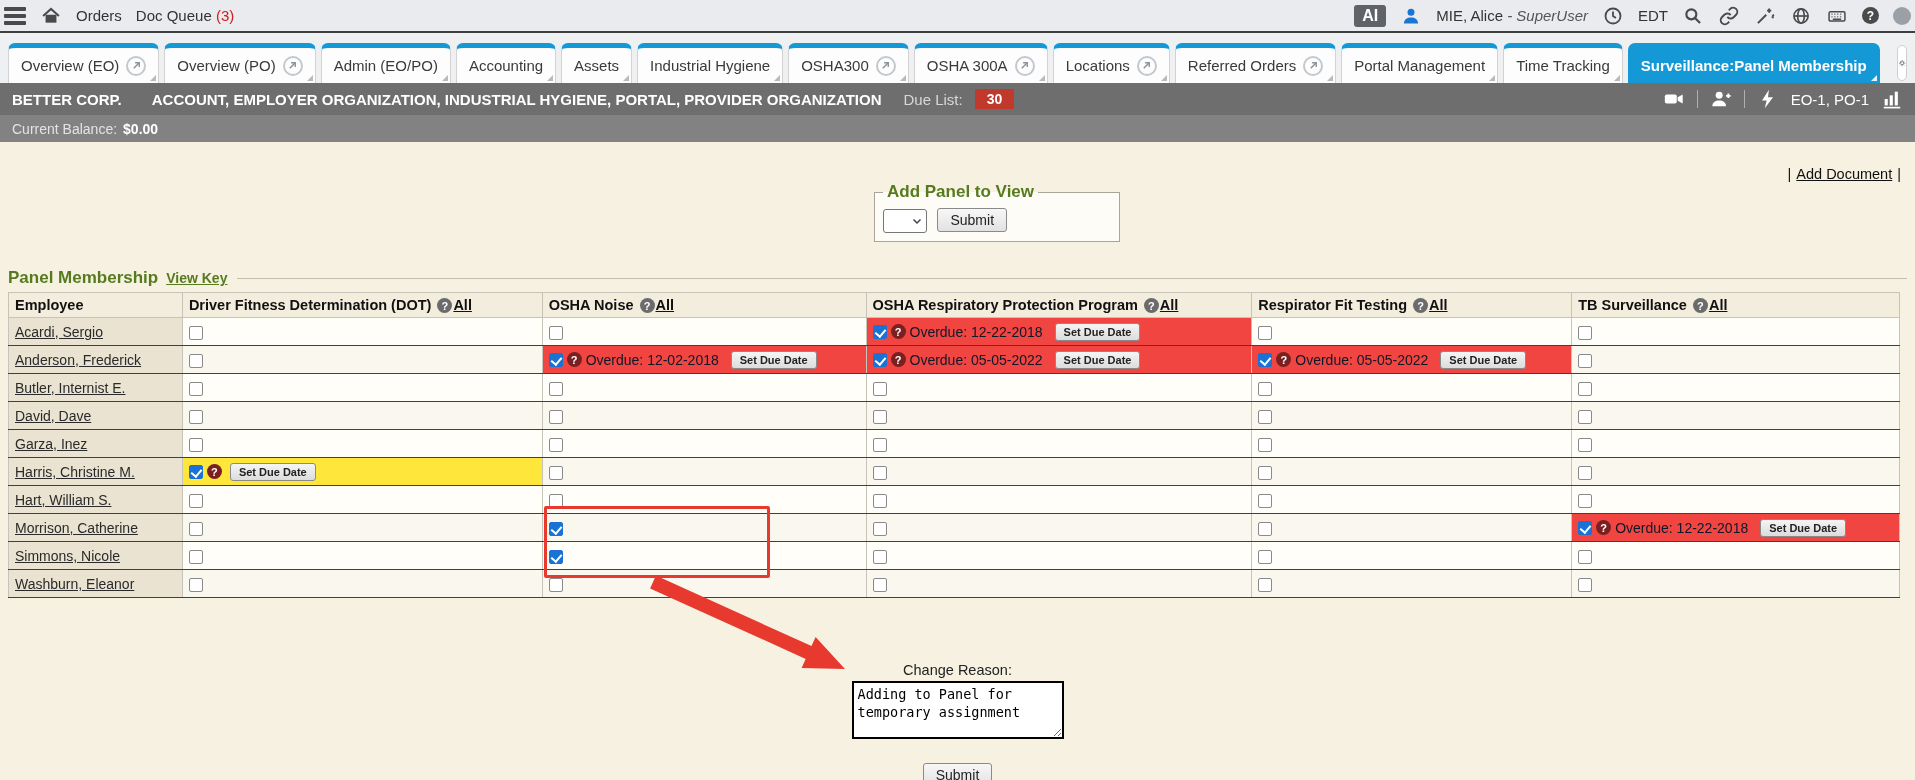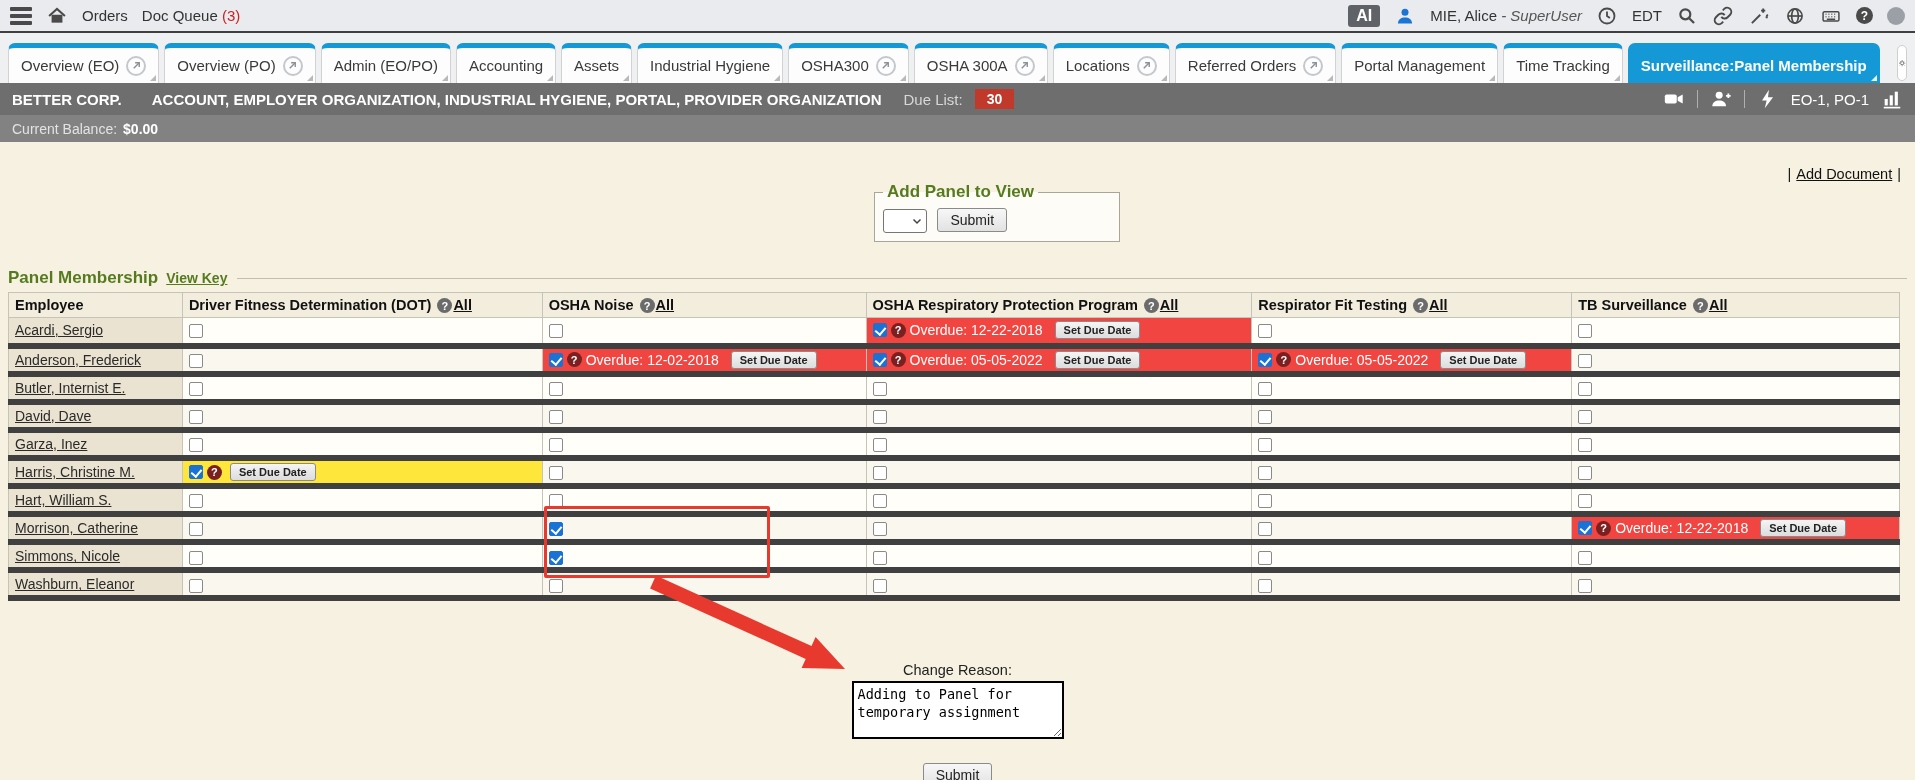--- a/index.html
+++ b/index.html
@@ -7,21 +7,21 @@
   body {
     font-family: "Liberation Sans", sans-serif;
     background: #f7f1e1;
     position: relative;
     overflow: hidden;
     color: #222;
   }
   
   .topbar {
     height: 33px; background: #e9ebee; border-bottom: 2px solid #3f3f3f;
-    display: flex; align-items: center; padding: 0 10px; gap: 14px;
+    display: flex; align-items: center; padding: 0 4px; gap: 14px;
     font-size: 15px; color: #333;
   }
   .topbar .spacer { flex: 1; }
   .hamburger { width: 22px; display: flex; flex-direction: column; gap: 3px; cursor: pointer; }
   .hamburger span { height: 4px; background: #4a4a4a; border-radius: 1px; }
   .icon { width: 22px; height: 22px; display: inline-flex; align-items: center; justify-content: center; }
   .icon svg { width: 20px; height: 20px; }
   .nav-link { cursor: pointer; }
   .red-text { color: #cc2222; }
   .ai-badge { background: #5f6368; color: #fff; font-weight: bold; font-size: 16px;
@@ -92,37 +92,37 @@
   .view-key { color: #567b1f; text-decoration: underline; font-weight: bold; font-size: 14px; margin-left: 8px; cursor: pointer; }
   .panel-heading .rule { flex: 1; border-top: 1px solid #c2bfae; margin-left: 10px; }
 
   table.membership { border-collapse: collapse; width: 1892px; margin-top: 2px;
     border: 1px solid #b5b2a5; font-size: 14px; background: #fffef9; }
   table.membership th {
     background: #f3edde; text-align: left; font-size: 14.5px; color: #111;
     padding: 3px 6px; height: 25px; border: 1px solid #c6c3b8; white-space: nowrap;
   }
   table.membership td { height: 28px; border-left: 1px solid #c6c3b8; border-right: 1px solid #c6c3b8;
-    border-bottom: 6px solid #404040; padding: 2px 6px; white-space: nowrap; }
+    border-bottom: 1px solid #404040; padding: 2px 6px; white-space: nowrap; }
   tr.stripe td { background: #faf7ee; }
   td.emp { background: #eae3d1 !important; border-bottom: 1px solid #d8d0bd; }
   td.emp a { color: #2a2a2a; text-decoration: underline; cursor: pointer; }
   .all-link { font-weight: bold; text-decoration: underline; color: #111; cursor: pointer; }
   th .qicon { margin: 0 1px 0 6px; }
   .qicon { display: inline-flex; align-items: center; justify-content: center; width: 15px; height: 15px;
     border-radius: 50%; background: #6b6b6b; color: #fff; font-size: 11px; font-weight: bold; vertical-align: middle; }
   .qicon.maroon { background: #7a2020; }
   .cb { display: inline-block; width: 14px; height: 14px; border: 1px solid #8a8a8a; background: #fff;
     border-radius: 2px; vertical-align: middle; cursor: pointer; position: relative; }
   .cb.checked { background: #1a73d4; border-color: #1a73d4; }
   .cb.checked::after { content: ""; position: absolute; left: 3px; top: 1px; width: 5px; height: 8px;
     border: solid #fff; border-width: 0 2px 2px 0; transform: rotate(40deg); }
   td.overdue { background: #f04540 !important; }
   td.pending { background: #ffe63a !important; }
-  .overdue-text { margin: 0 4px; color: #ffffff; font-size: 14px; vertical-align: middle; }
+  .overdue-text { margin: 0 4px; color: #0f172a; font-size: 14px; vertical-align: middle; }
   button.set-due {
     font-family: "Liberation Sans", sans-serif; font-size: 11px; font-weight: bold; color: #222;
     background: linear-gradient(#f5f5f5, #dcdcdc); border: 1px solid #8a8a8a; border-radius: 3px;
     padding: 2px 8px; margin-left: 8px; cursor: pointer; vertical-align: middle;
   }
   td .cb { margin-right: 4px; }
 
   
   .change-area { position: absolute; top: 622px; left: 0; width: 1915px; text-align: center; margin-top: 40px; }
   .change-label { font-size: 14.5px; color: #222; }

